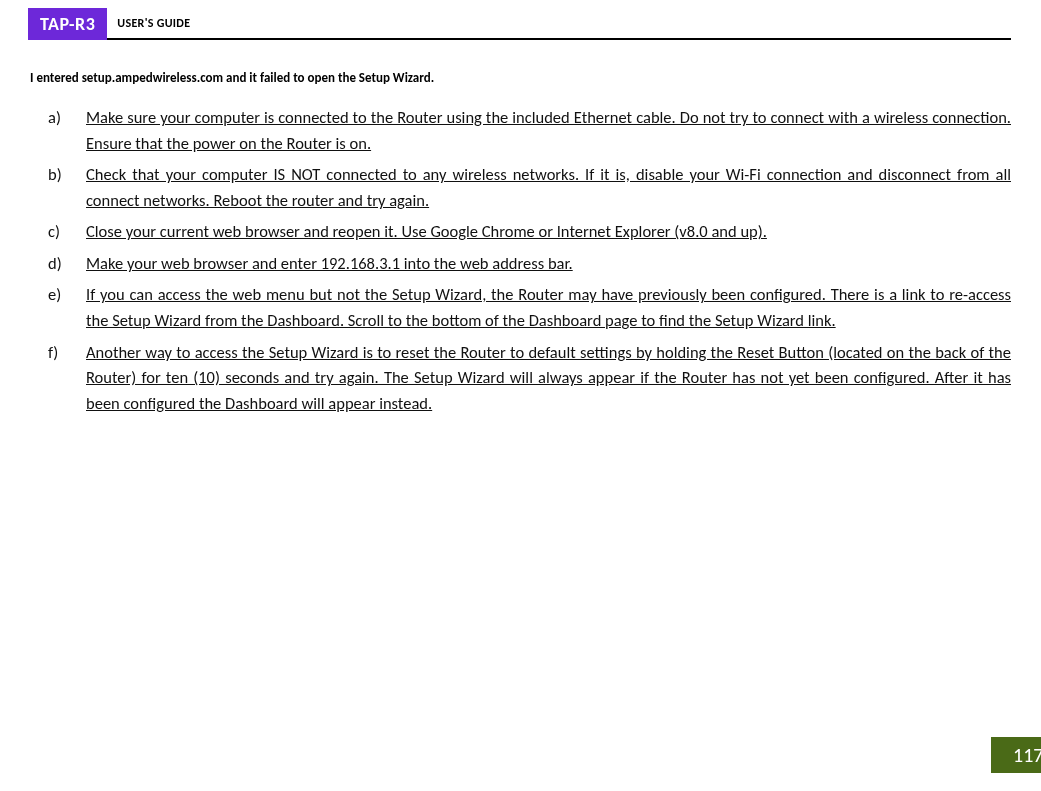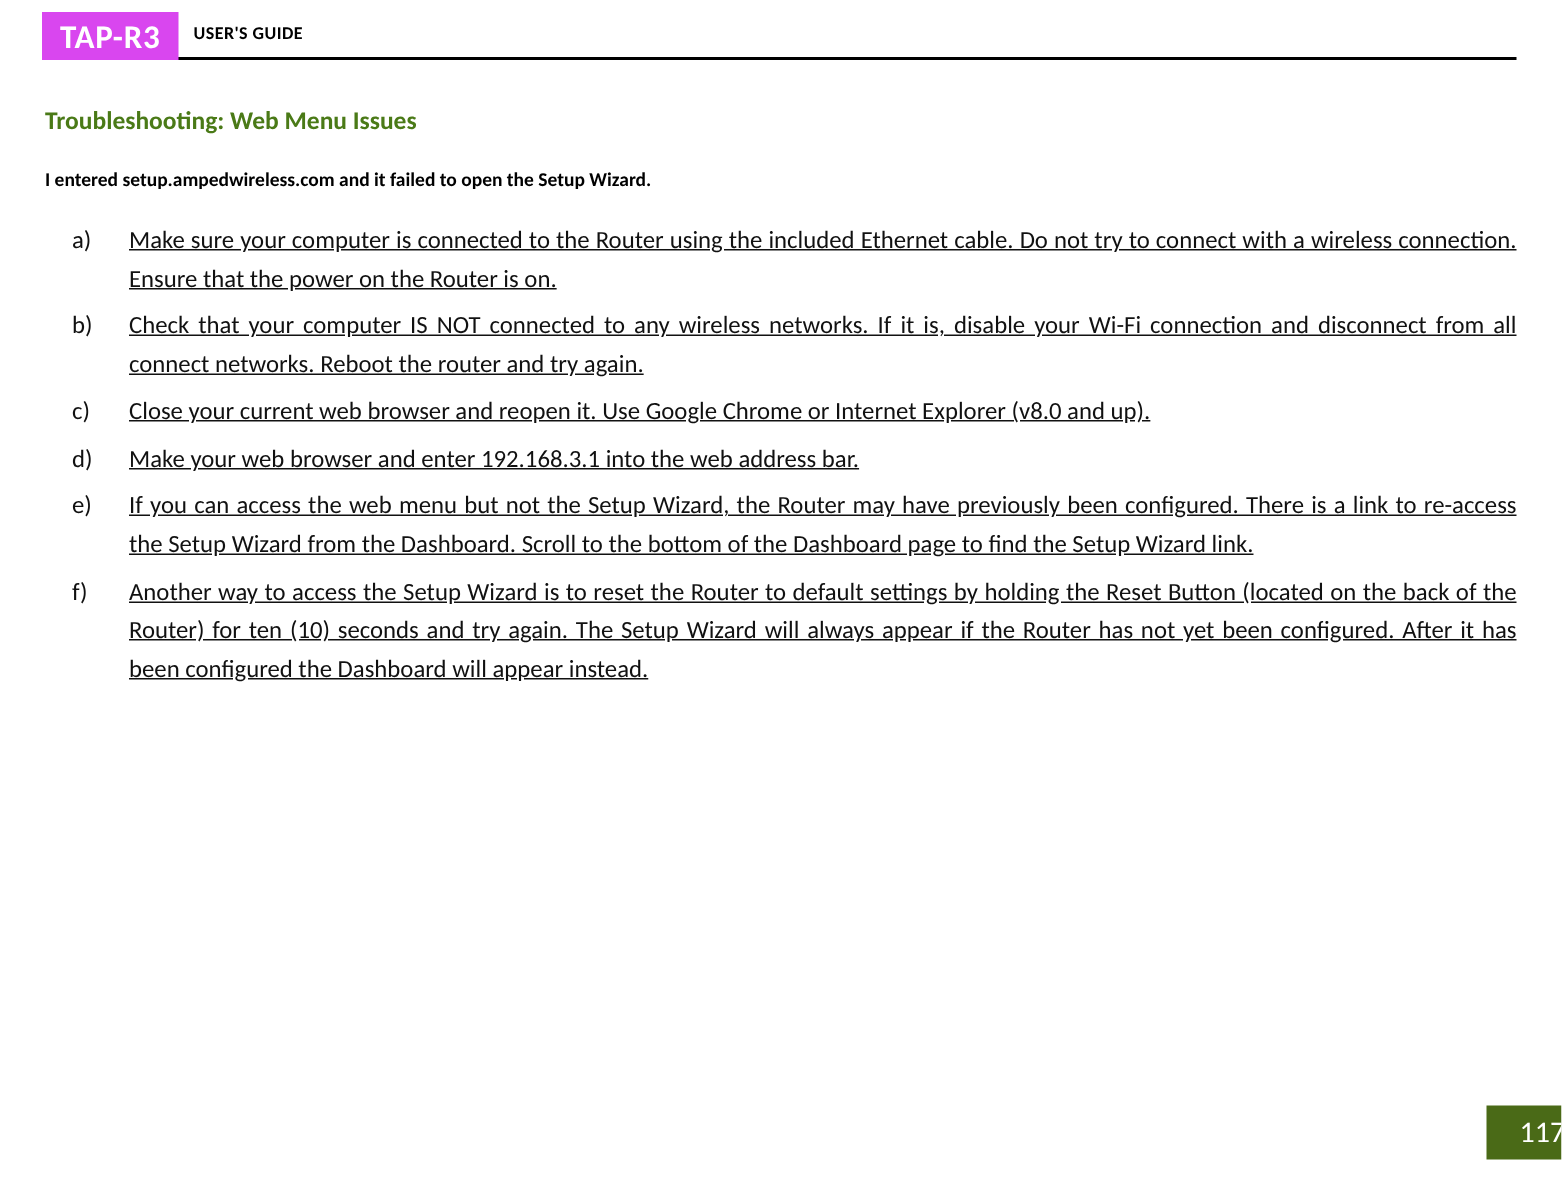--- a/index.html
+++ b/index.html
@@ -18,24 +18,24 @@
     .header-bar {
       display: flex;
       align-items: stretch;
       margin-top: 8px;
       margin-left: 28px;
       margin-right: 30px;
       border-bottom: 2px solid #000;
       height: 32px;
     }
     .header-badge {
-      background: #d946ef;
+      background: #6d28d9;
       color: #fff;
       font-weight: bold;
-      font-size: 22px;
+      font-size: 18px;
       padding: 16px 12px;
       display: flex;
       align-items: center;
       letter-spacing: 0.5px;
     }
     .header-title {
       font-weight: bold;
       font-size: 12px;
       padding: 4px 10px;
       display: flex;
@@ -91,21 +91,20 @@
   </style>
 </head>
 <body>
 
 <div class="header-bar">
   <div class="header-badge">TAP-R3</div>
   <div class="header-title">USER'S GUIDE</div>
 </div>
 
 <div class="content">
-  <div class="section-title">Troubleshooting: Web Menu Issues</div>
   <div class="question">I entered setup.ampedwireless.com and it failed to open the Setup Wizard.</div>
 
   <ol class="steps">
     <li>
       <span class="step-marker">a)</span>
       <span class="step-text">Make sure your computer is connected to the Router using the included Ethernet cable. Do not try to connect with a wireless connection. Ensure that the power on the Router is on.</span>
     </li>
     <li>
       <span class="step-marker">b)</span>
       <span class="step-text">Check that your computer IS NOT connected to any wireless networks. If it is, disable your Wi-Fi connection and disconnect from all connect networks. Reboot the router and try again.</span>

